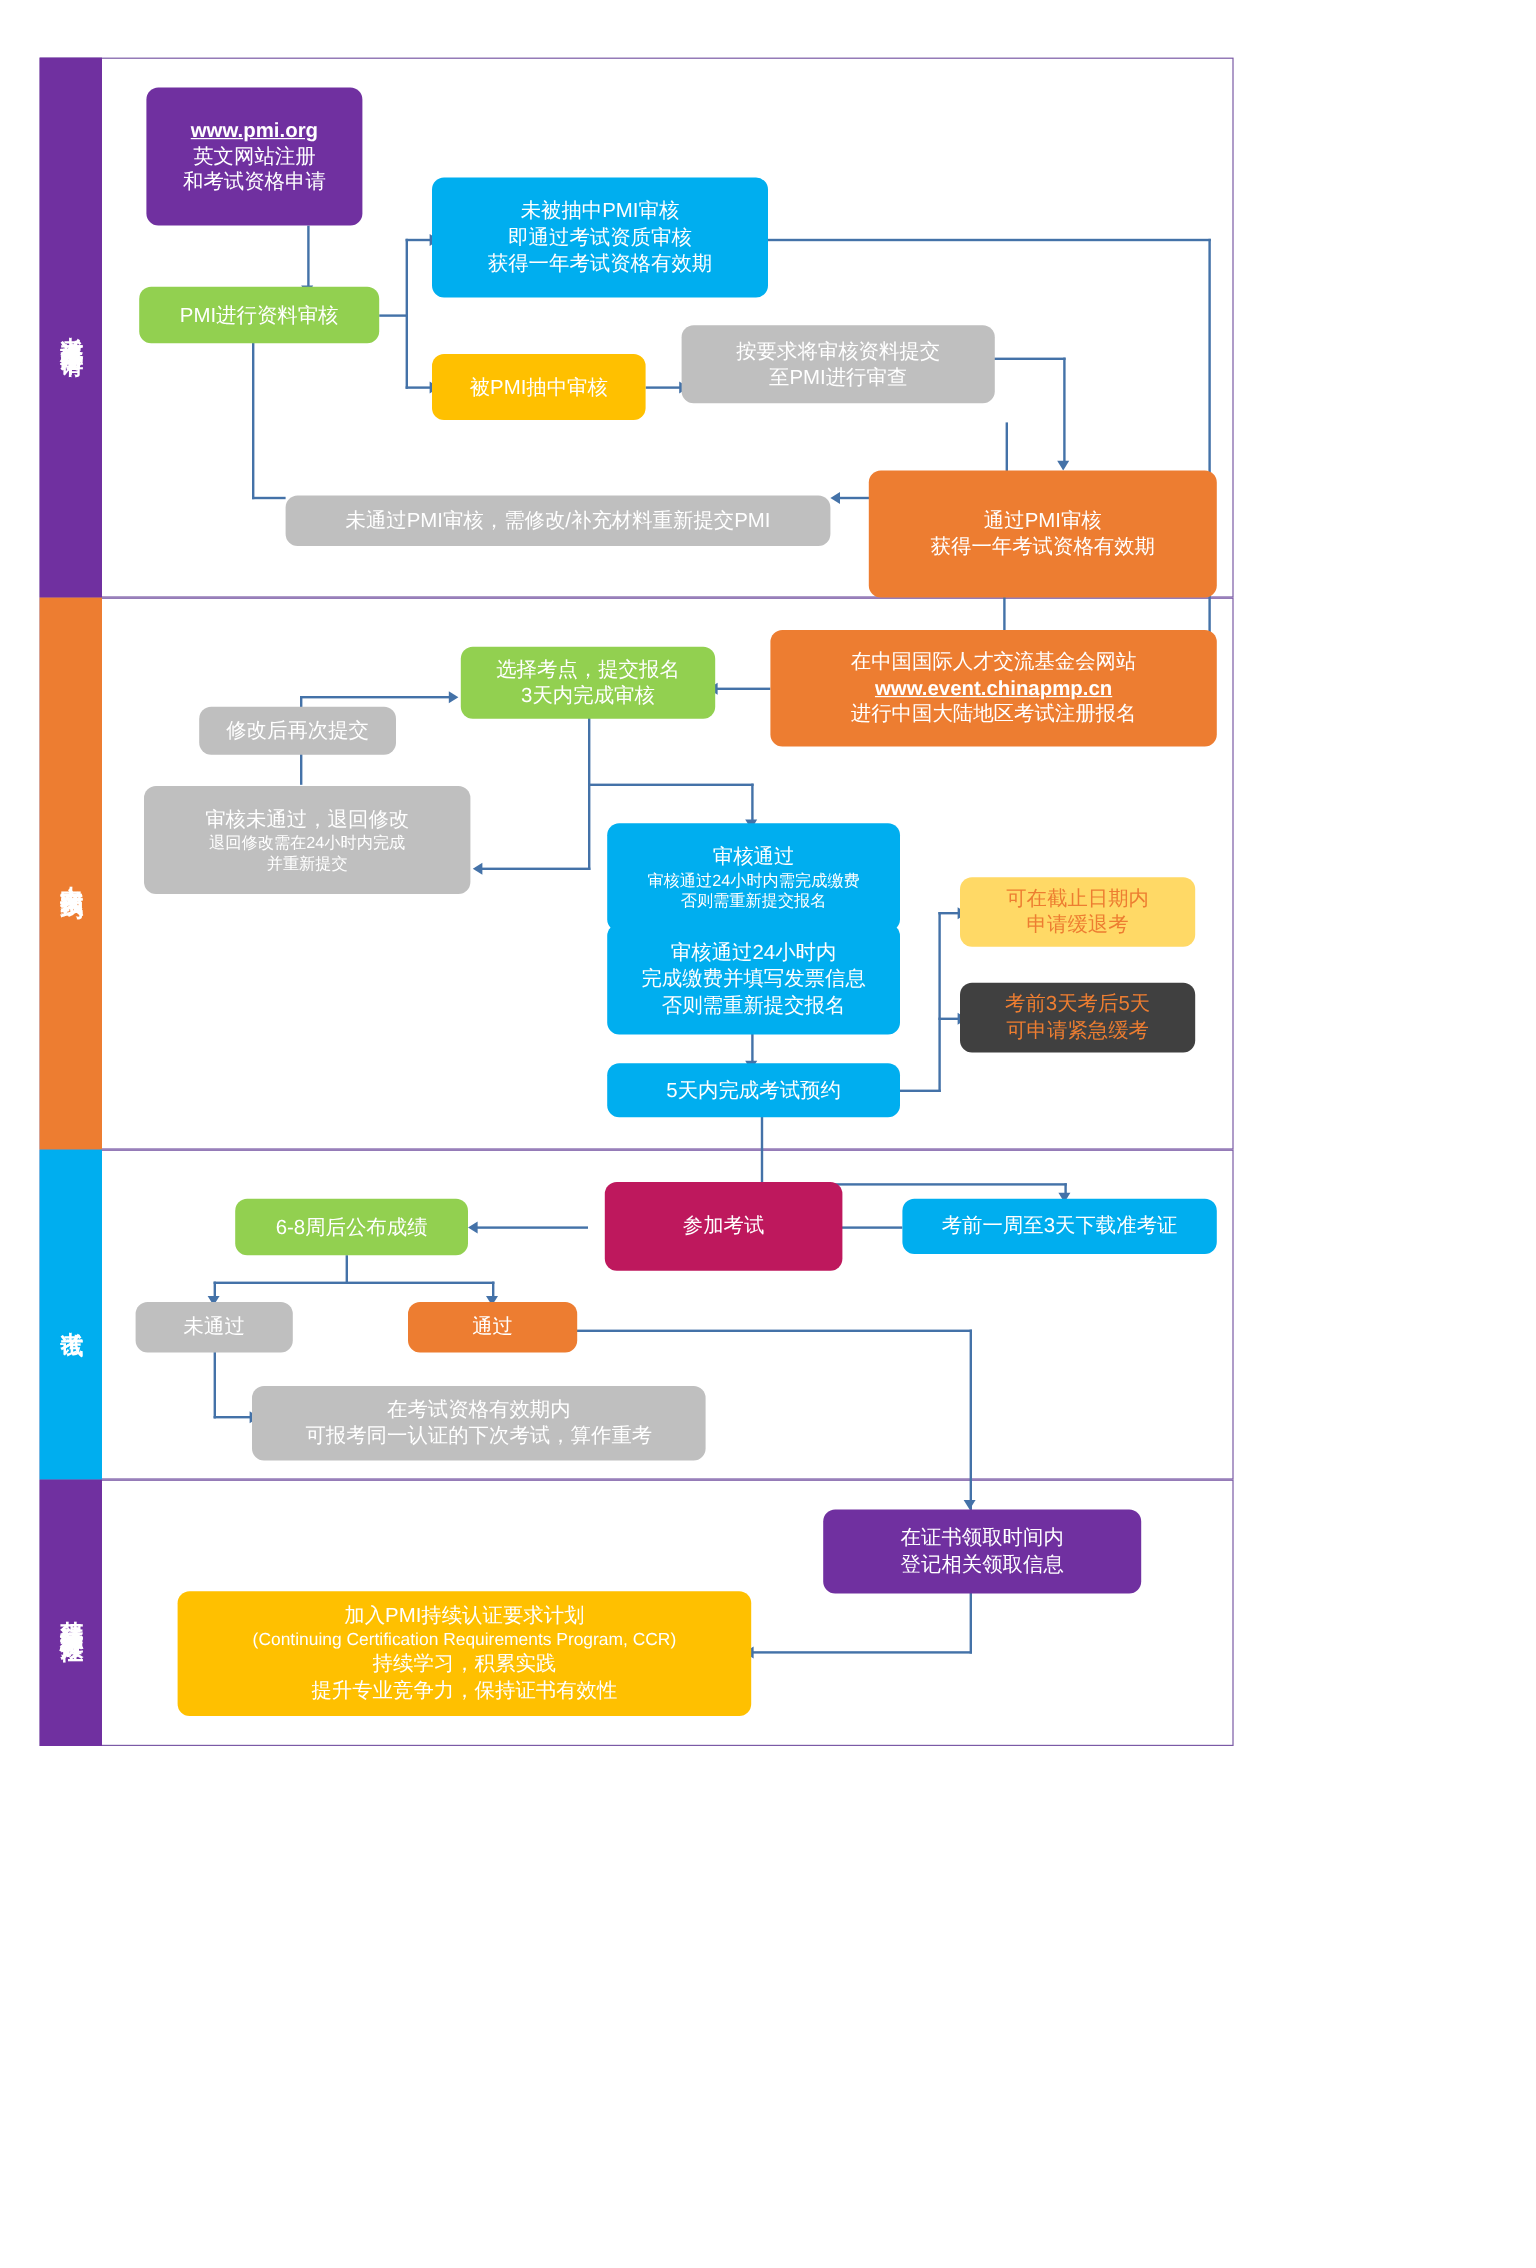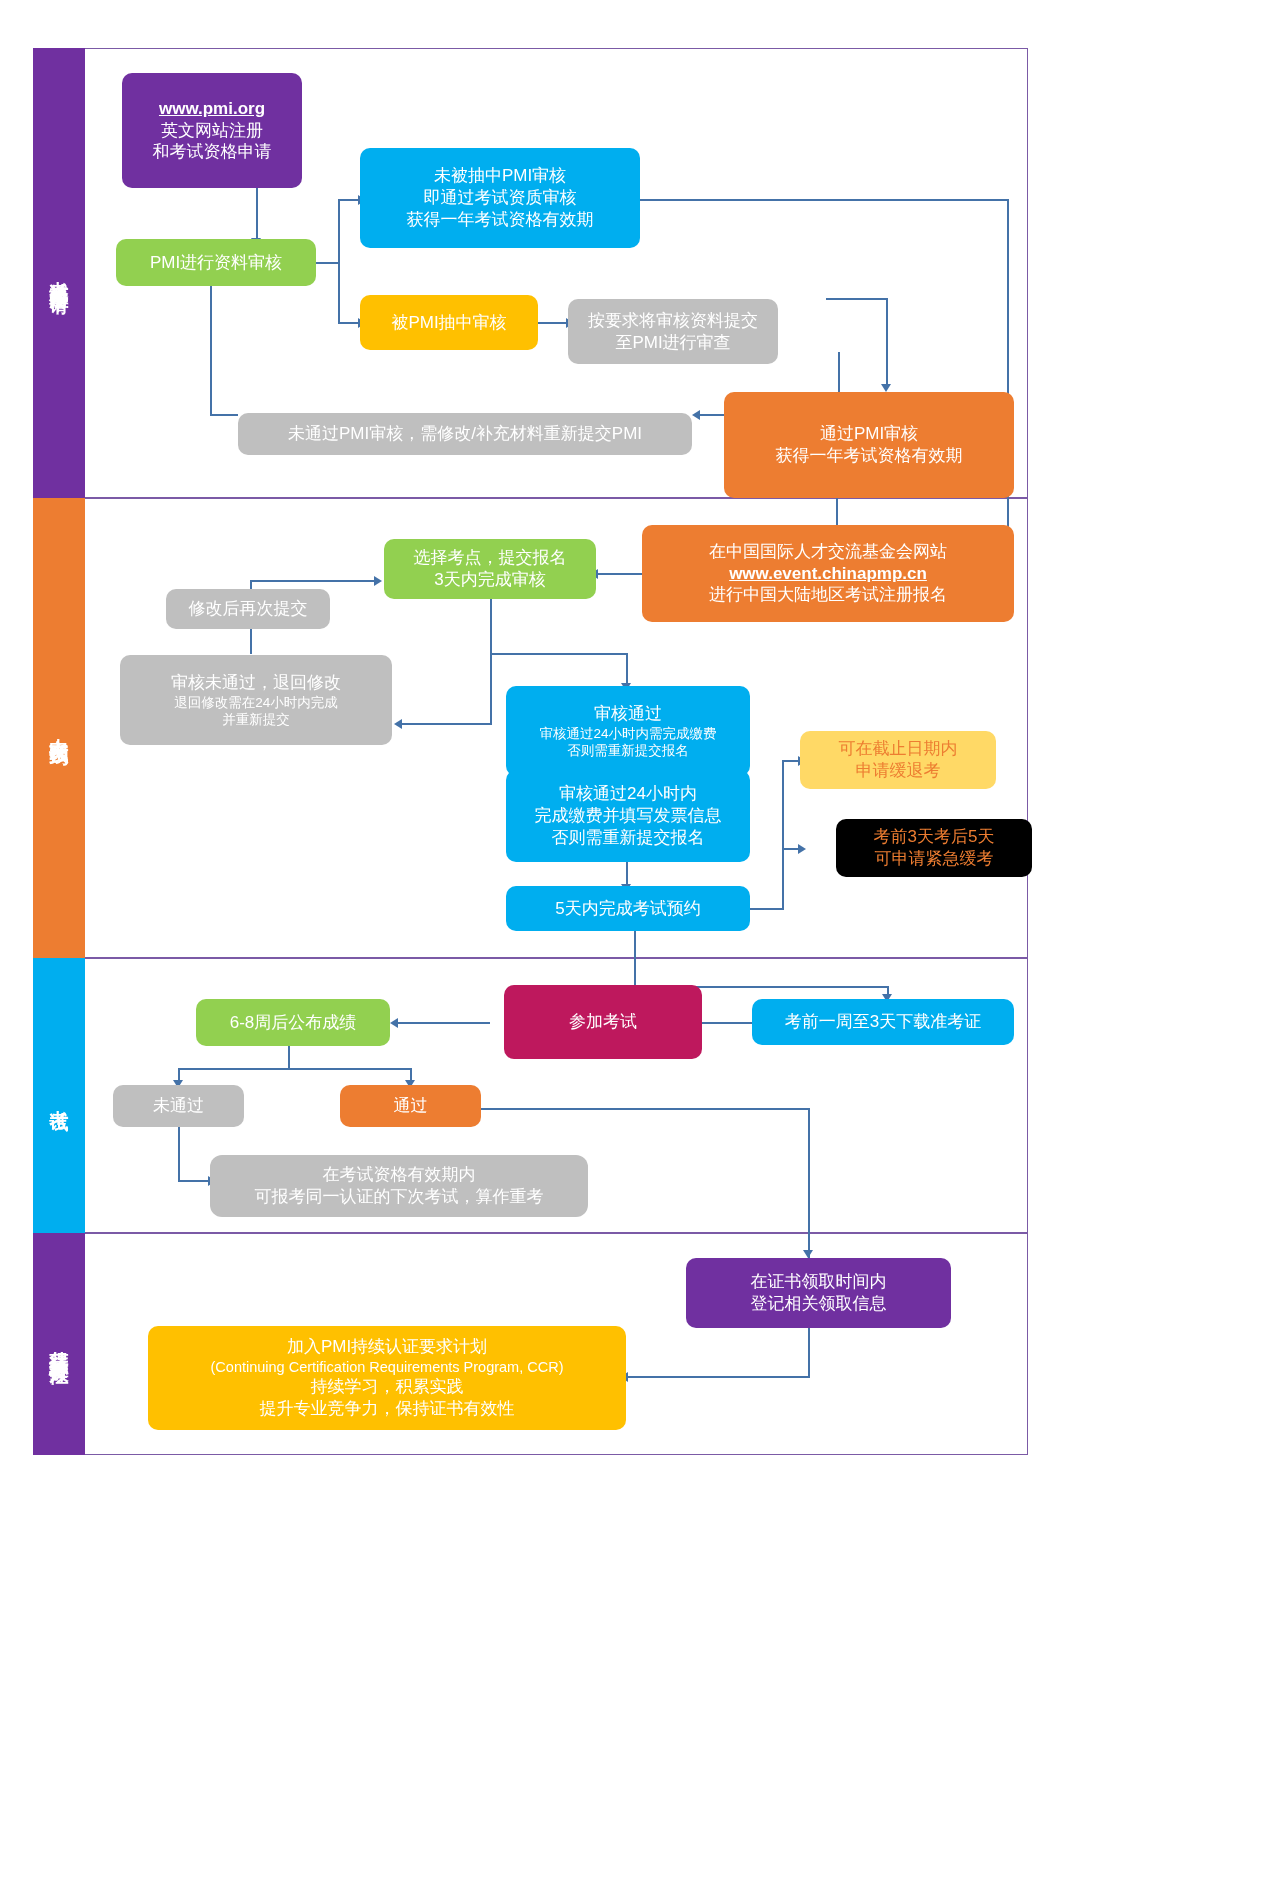--- a/index.html
+++ b/index.html
@@ -101,21 +101,21 @@
   <div class="node" style="left:360px;top:148px;width:280px;height:100px;background:#00AEEF;">
     <div class="l1">未被抽中PMI审核</div>
     <div class="l1">即通过考试资质审核</div>
     <div class="l1">获得一年考试资格有效期</div>
   </div>
 
   <div class="node" style="left:360px;top:295px;width:178px;height:55px;background:#FFC000;">
     <div class="l1">被PMI抽中审核</div>
   </div>
 
-  <div class="node" style="left:568px;top:299px;width:210px;height:65px;background:#BFBFBF;">
+  <div class="node" style="left:568px;top:271px;width:261px;height:65px;background:#BFBFBF;">
     <div class="l1">按要求将审核资料提交</div>
     <div class="l1">至PMI进行审查</div>
   </div>
 
   <div class="node" style="left:238px;top:393px;width:454px;height:42px;background:#BFBFBF;margin-top:20px;">
     <div class="l1">未通过PMI审核，需修改/补充材料重新提交PMI</div>
   </div>
 
   <div class="node" style="left:724px;top:392px;width:290px;height:106px;background:#ED7D31;">
     <div class="l1">通过PMI审核</div>
@@ -191,21 +191,21 @@
 
   <div class="node" style="left:506px;top:886px;width:244px;height:45px;background:#00AEEF;">
     <div class="l1">5天内完成考试预约</div>
   </div>
 
   <div class="node" style="left:800px;top:731px;width:196px;height:58px;background:#FFD966;color:#ED7D31;align-items:center;">
     <div class="l1">可在截止日期内</div>
     <div class="l1">申请缓退考</div>
   </div>
 
-  <div class="node" style="left:800px;top:819px;width:196px;height:58px;background:#000000;color:#ED7D31;margin-left:36px;">
+  <div class="node" style="left:800px;top:819px;width:196px;height:58px;background:#404040;color:#ED7D31;">
     <div class="l1">考前3天考后5天</div>
     <div class="l1">可申请紧急缓考</div>
   </div>
 
   <div class="ln" style="left:692px;top:1022px;width:60px;height:2px;"></div>
   <div class="ah l" style="left:686px;top:1018px;"></div>
 
   <div class="ln" style="left:396px;top:1022px;width:94px;height:2px;"></div>
   <div class="ah l" style="left:390px;top:1018px;"></div>
 
@@ -238,21 +238,21 @@
   </div>
 
   <div class="node" style="left:113px;top:1085px;width:131px;height:42px;background:#BFBFBF;">
     <div class="l1">未通过</div>
   </div>
 
   <div class="node" style="left:340px;top:1085px;width:141px;height:42px;background:#ED7D31;">
     <div class="l1">通过</div>
   </div>
 
-  <div class="node" style="left:210px;top:1155px;width:378px;height:62px;background:#BFBFBF;border-radius:12px;">
+  <div class="node" style="left:210px;top:1155px;width:378px;height:62px;background:#BFBFBF;">
     <div class="l1">在考试资格有效期内</div>
     <div class="l1">可报考同一认证的下次考试，算作重考</div>
   </div>
 
   <div class="ah d" style="left:803px;top:1250px;"></div>
 
   <div class="node" style="left:686px;top:1258px;width:265px;height:70px;background:#7030A0;">
     <div class="l1">在证书领取时间内</div>
     <div class="l1">登记相关领取信息</div>
   </div>

